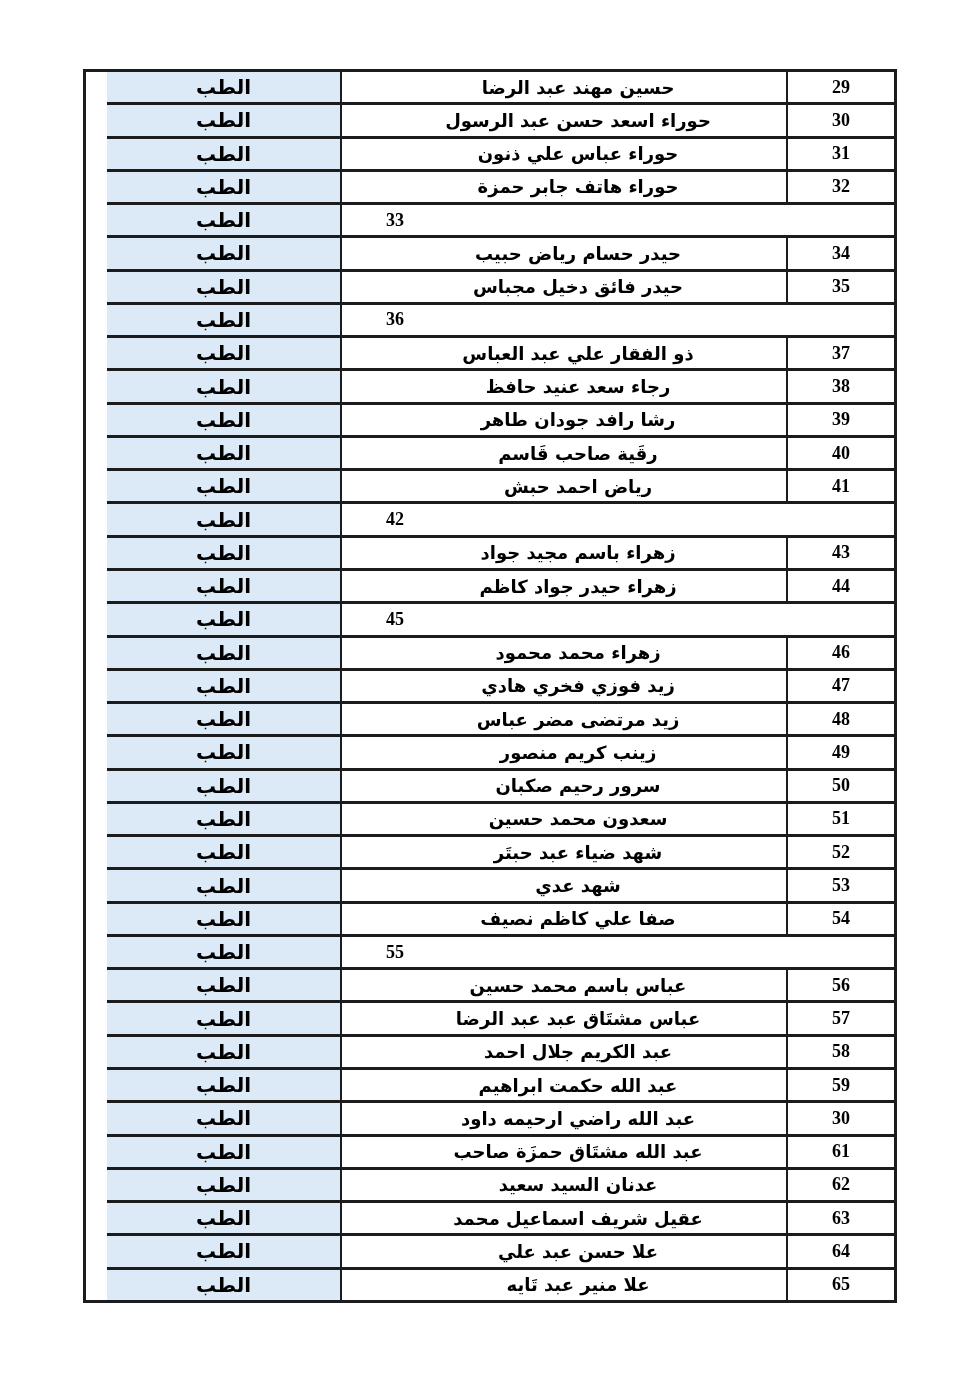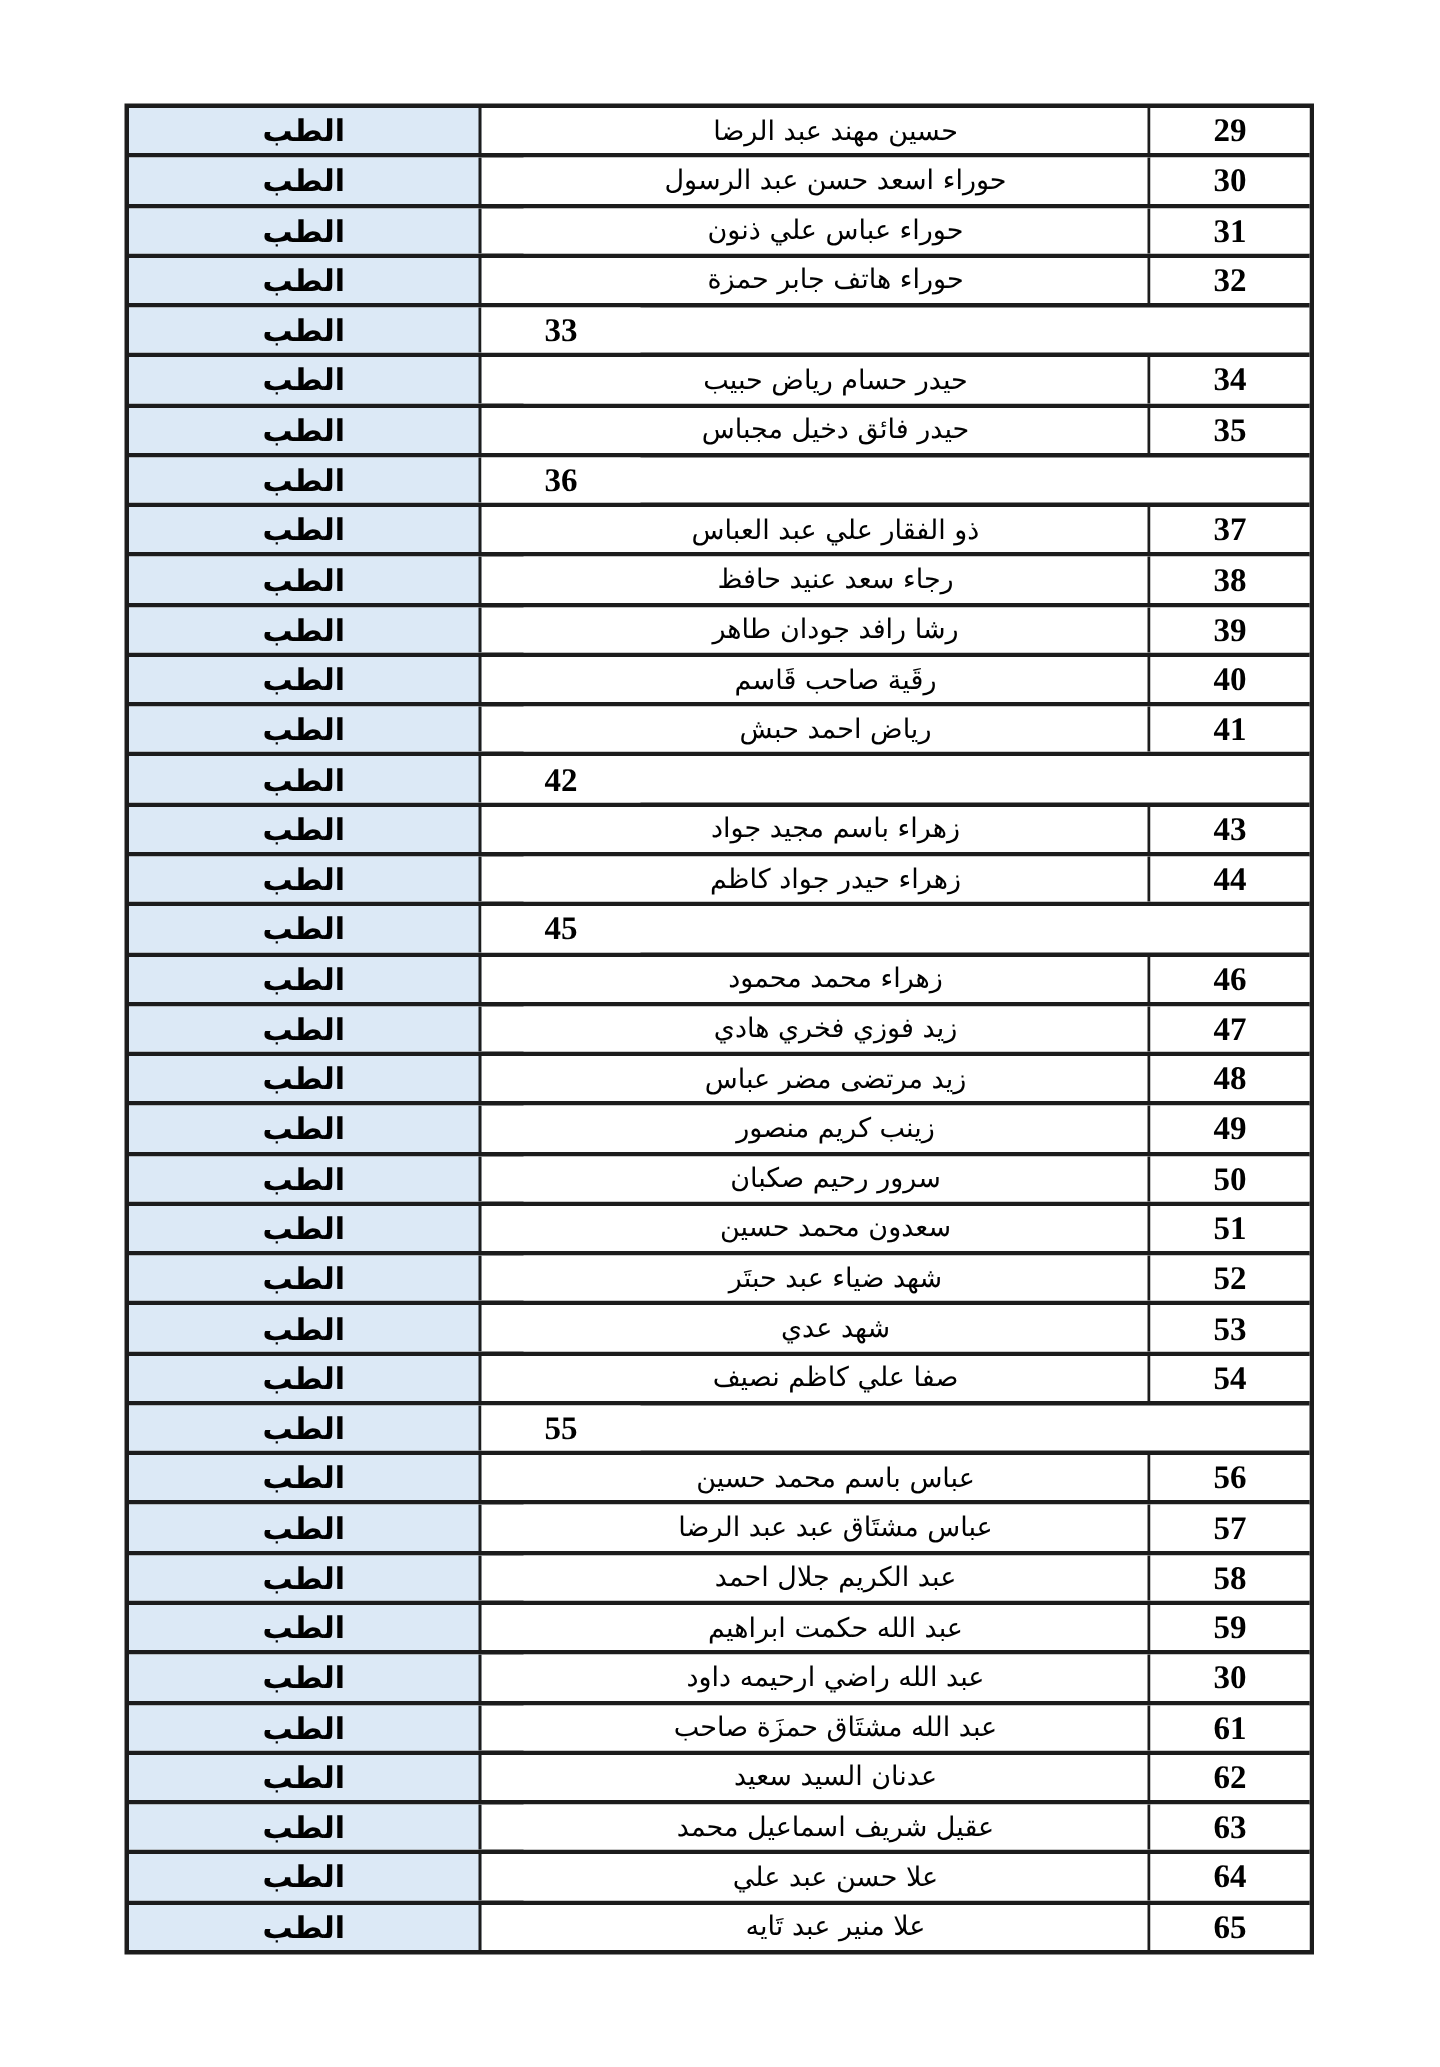--- a/index.html
+++ b/index.html
@@ -22,20 +22,21 @@
   .roster {
     position: absolute;
     left: 83px;
     top: 69px;
     width: 787px;
     height: 1228px;
     border: 3px solid var(--grid, #1c1c1c);
     display: flex;
     flex-direction: column;
     background: #ffffff;
+    padding-left: 21px;
   }
   .row {
     flex: 1 1 0;
     display: flex;
     flex-direction: row;
     border-bottom: 3px solid var(--grid, #1c1c1c);
     min-height: 0;
   }
   .row:last-child {
     border-bottom: none;
@@ -53,32 +54,32 @@
     background: var(--cell-blue, #dce9f6);
     border-right: 2px solid var(--grid, #1c1c1c);
     font-weight: bold;
     font-size: 20px;
     direction: rtl;
   }
   .cell.name {
     flex: 1 1 auto;
     background: #ffffff;
     border-right: 2px solid var(--grid, #1c1c1c);
-    font-weight: normal;
+    font-weight: bold;
     font-size: 18px;
     direction: rtl;
     white-space: nowrap;
     margin-left: 28px;
   }
   .cell.num {
     width: 106px;
     background: #ffffff;
     font-family: "Liberation Serif", "DejaVu Serif", serif;
     font-weight: bold;
-    font-size: 22px;
+    font-size: 18px;
     direction: ltr;
   }
 </style>
 </head>
 <body style="background: rgb(255, 255, 255);">
 
 <div class="page">
   <div class="roster" id="roster">
   <div class="row">
     <div class="cell dept">الطب</div>

